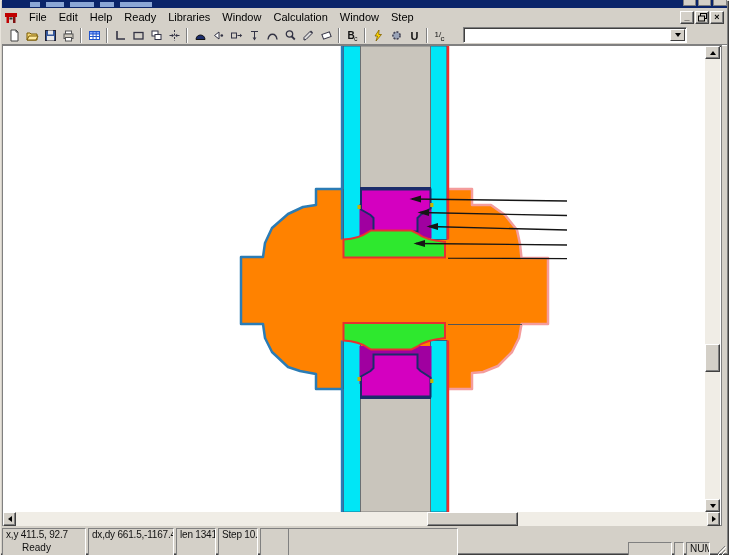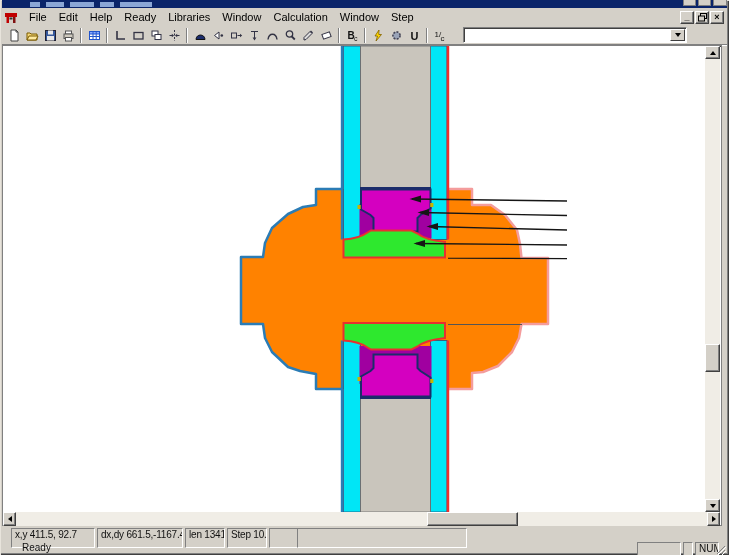--- a/index.html
+++ b/index.html
@@ -44,21 +44,21 @@
   }
   
   .vscroll{position:absolute;left:705px;top:46px;width:15px;height:466px;background:#f0ede6;z-index:3;}
   .hscroll{position:absolute;left:3px;top:512px;width:717px;height:14px;background:#f0ede6;z-index:3;}
   .sbtn{position:absolute;background:#d4d0c8;border:1px solid;border-color:#fff #404040 #404040 #fff;box-shadow:inset -1px -1px 0 #808080;display:flex;align-items:center;justify-content:center;}
   .vthumb{position:absolute;left:0;width:15px;height:28px;background:#d4d0c8;border:1px solid;border-color:#fff #404040 #404040 #fff;box-shadow:inset -1px -1px 0 #808080;}
   .hthumb{position:absolute;top:0;height:14px;background:#d4d0c8;border:1px solid;border-color:#fff #404040 #404040 #fff;box-shadow:inset -1px -1px 0 #808080;}
   
   .statusrow1{position:absolute;left:2px;top:527px;width:725px;height:14px;font-size:10px;letter-spacing:-0.2px;color:#111;}
   .statusrow2{position:absolute;left:2px;top:541px;width:725px;height:14px;font-size:10px;color:#111;}
-  .spanel{position:absolute;top:1px;height:20px;border:1px solid;border-color:#808080 #fff #fff #808080;padding:0 3px;overflow:hidden;white-space:nowrap;background:#d4d0c8;margin-left:9px;}
+  .spanel{position:absolute;top:1px;height:28px;border:1px solid;border-color:#808080 #fff #fff #808080;padding:0 3px;overflow:hidden;white-space:nowrap;background:#d4d0c8;}
   .ready{position:absolute;left:8px;top:1px;padding-left:12px;}
   .grip{position:absolute;right:1px;top:1px;}
 </style>
 </head>
 <body>
 
 <div id="window">
 
   <div class="titlebar">
     <div class="titleblob" style="left:28px;width:10px;"></div>

